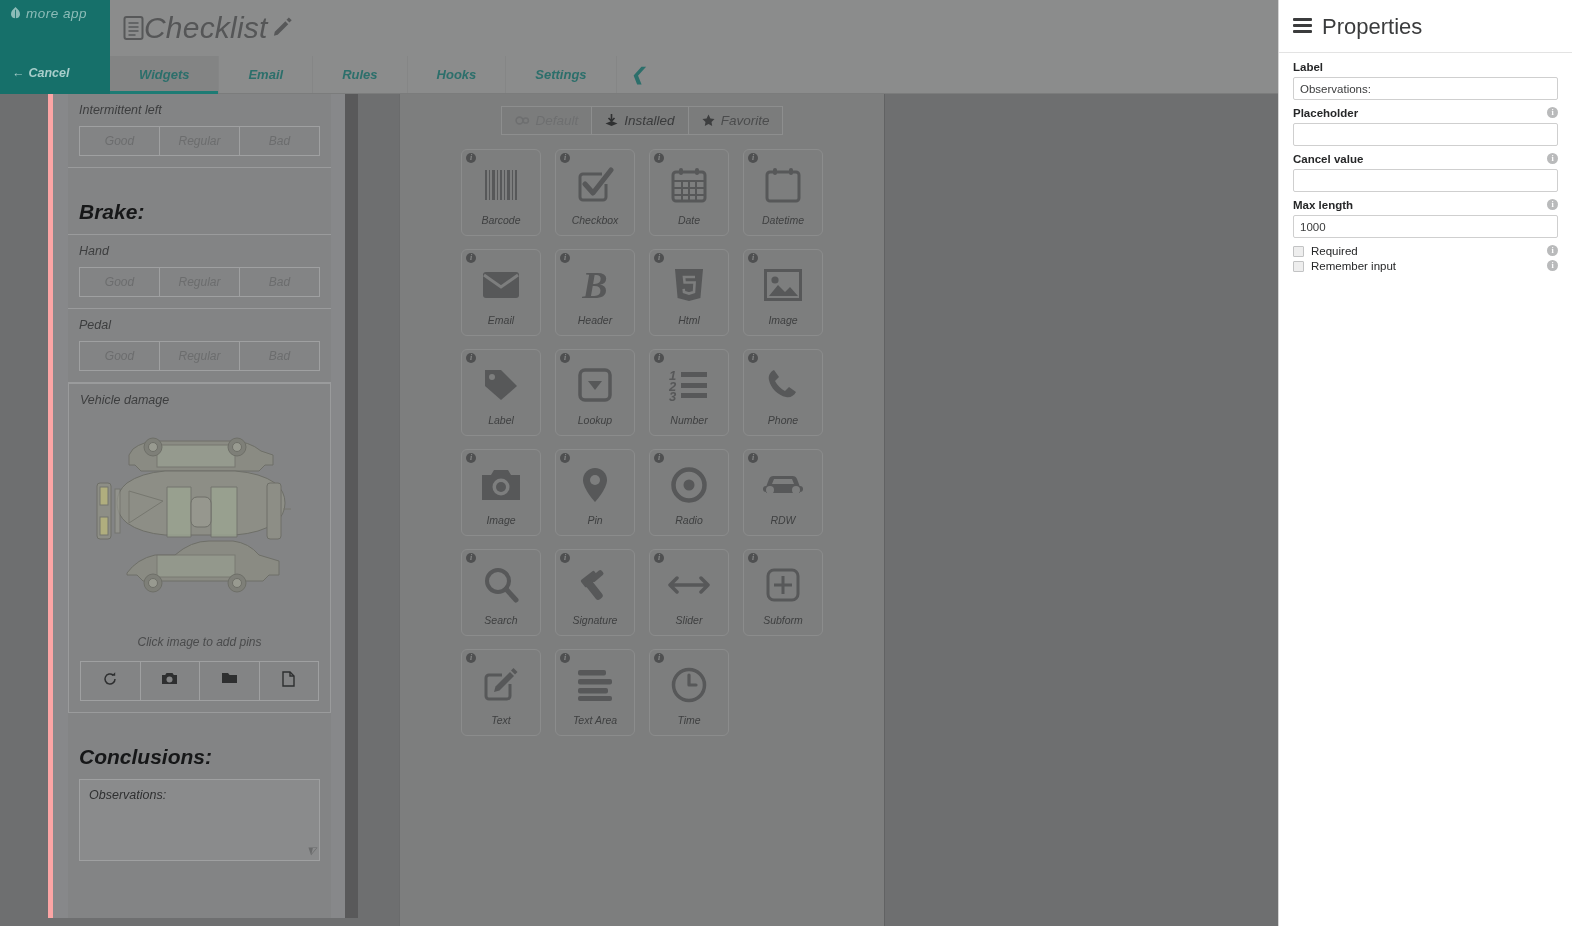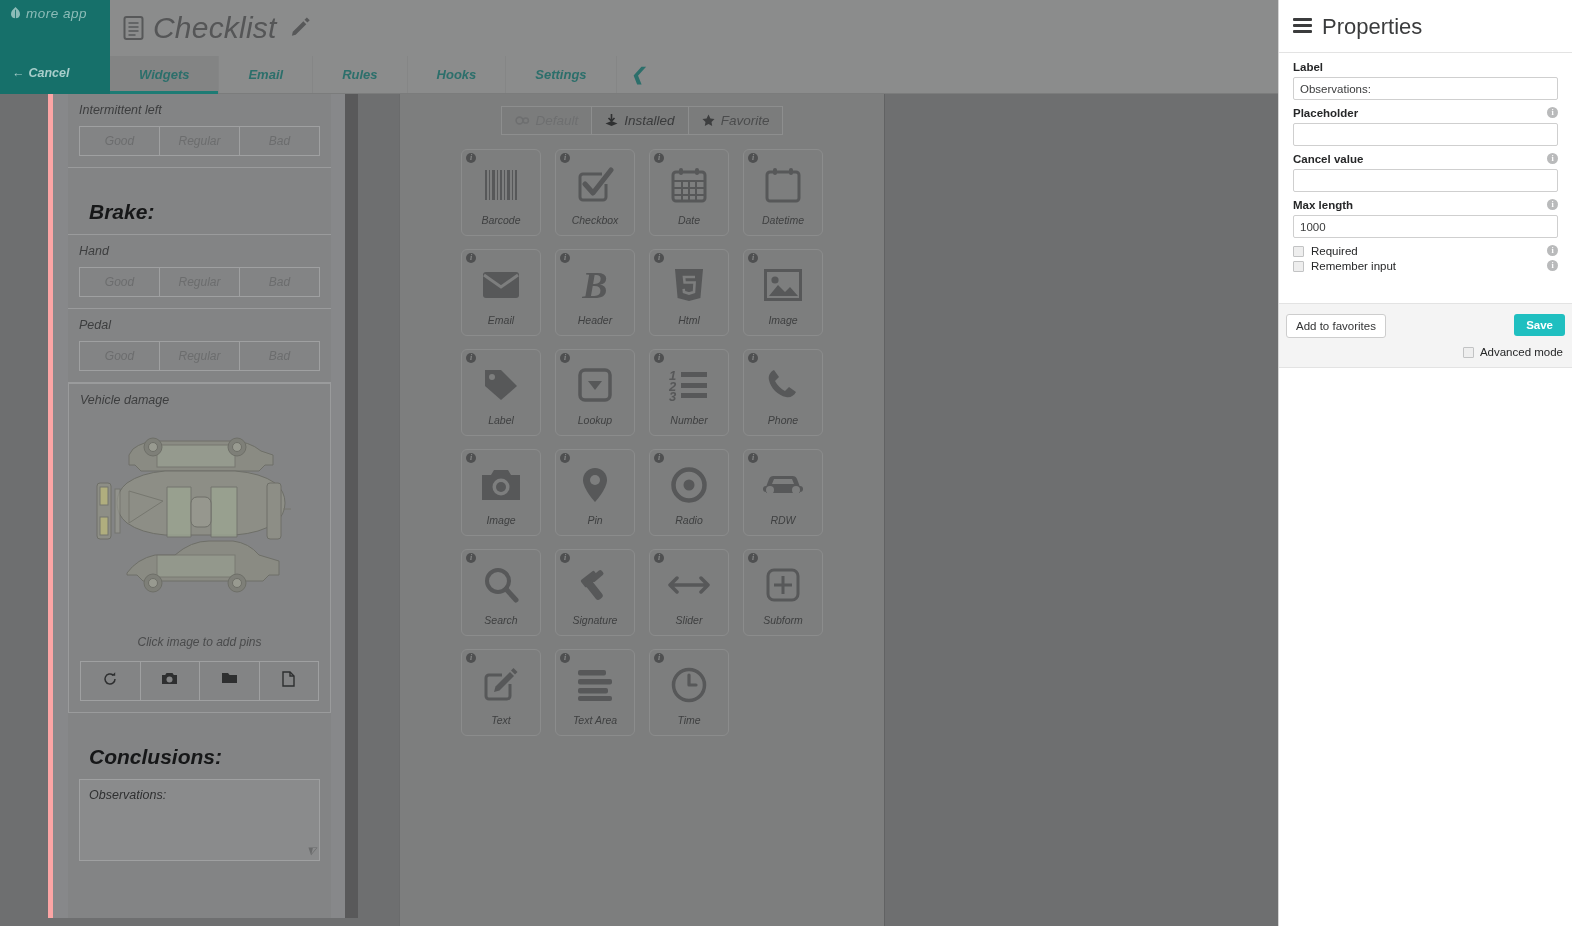--- a/index.html
+++ b/index.html
@@ -31,21 +31,21 @@
     color: #a9cecb; font-size: 12.5px; font-weight: bold;
     display: flex; align-items: center; gap: 4px;
   }
 
   
   .titlebar {
     position: absolute; left: 110px; top: 0; right: 0; height: 56px;
     background: #8b8c8c;
     display: flex; align-items: center;
   }
-  .title-wrap { display: flex; align-items: center; gap: 9px; margin-left: 13px; }
+  .title-wrap { display: flex; align-items: center; margin-left: 13px; }
   .doc-ico { width: 21px; height: 24px; }
   .app-title { font-size: 30px; color: #555657; font-weight: normal; letter-spacing: .2px; }
   .pencil-ico { width: 23px; height: 23px; margin-left: 3px; }
 
   
   .tabbar {
     position: absolute; left: 110px; top: 56px; right: 0; height: 38px;
     background: #8b8c8c;
     display: flex; align-items: stretch;
     border-bottom: 1px solid #7b7c7c;
@@ -88,21 +88,21 @@
   .fld-label { font-size: 12.5px; color: #3d3e3f; margin-bottom: 9px; }
   .seg { display: flex; border: 1px solid #9fa0a1; }
   .seg > div {
     flex: 1; text-align: center; font-size: 12px; color: #6c6d6e;
     padding: 7px 0; border-right: 1px solid #9fa0a1;
   }
   .seg > div:last-child { border-right: none; }
 
   .sect-title {
     font-size: 21px; font-weight: bold; color: #161718;
-    padding: 18px 0 10px 0; margin: 0 0 0 10px;
+    padding: 18px 0 10px 0; margin: 0 0 0 0;
   }
   .gap { height: 14px; }
 
   .imgfield { border: 1px solid #9a9b9c; border-bottom: none; padding: 9px 11px 0 11px; }
   .car-box { height: 210px; display: flex; align-items: center; justify-content: center; }
   .hint { text-align: center; font-size: 12px; color: #4a4b4c; padding: 9px 0 12px; }
   .iconrow { display: flex; border: 1px solid #9fa0a1; margin: 0 11px 11px; }
   .iconrow > div {
     flex: 1; text-align: center; padding: 9px 0; border-right: 1px solid #9fa0a1;
   }
@@ -742,23 +742,15 @@
         <span class="ihint">i</span>
       </div>
 
       <div class="checkrow">
         <span class="cbox"></span>
         <span class="ctext">Remember input</span>
         <span class="ihint">i</span>
       </div>
     </div>
 
-    <div class="props-footer">
-      <button class="btn-fav">Add to favorites</button>
-      <button class="btn-save">Save</button>
-      <div class="adv-row">
-        <span class="cbox"></span>
-        <span class="ctext">Advanced mode</span>
-      </div>
-    </div>
   </div>
 
 </div>
 
 </body></html>

